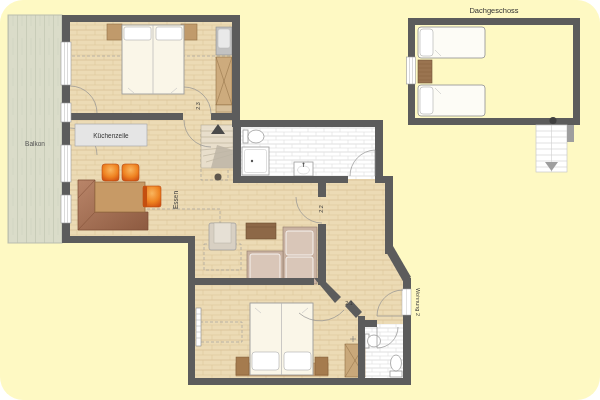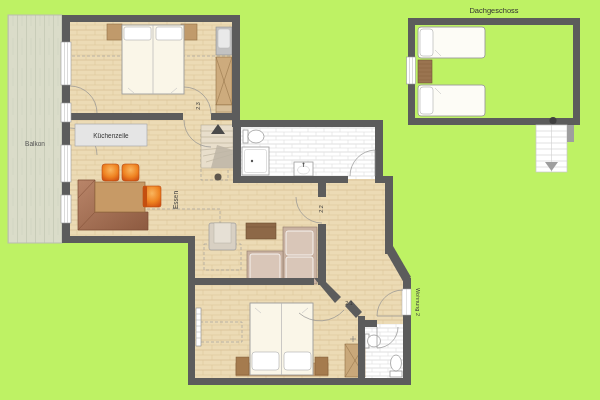--- a/index.html
+++ b/index.html
@@ -1,17 +1,17 @@
 <!DOCTYPE html>
 <html><head>
 <meta charset="utf-8">
 <style>
   html,body{margin:0;padding:0;background:#fff;}
-  .canvas{position:relative;width:600px;height:400px;background:#bef264;overflow:hidden;
-          font-family:"Liberation Sans",sans-serif;}
+  .canvas{position:relative;width:600px;height:400px;background:#fef9c3;overflow:hidden;
+          font-family:"Liberation Sans",sans-serif;border-radius:23px;}
   svg{display:block;}
   text{font-family:"Liberation Sans",sans-serif;}
 </style>
 </head>
 <body>
 
 <div class="canvas">
 <svg width="600" height="400" viewBox="0 0 600 400">
   <defs>
     <pattern id="wood" width="18" height="10" patternUnits="userSpaceOnUse">

